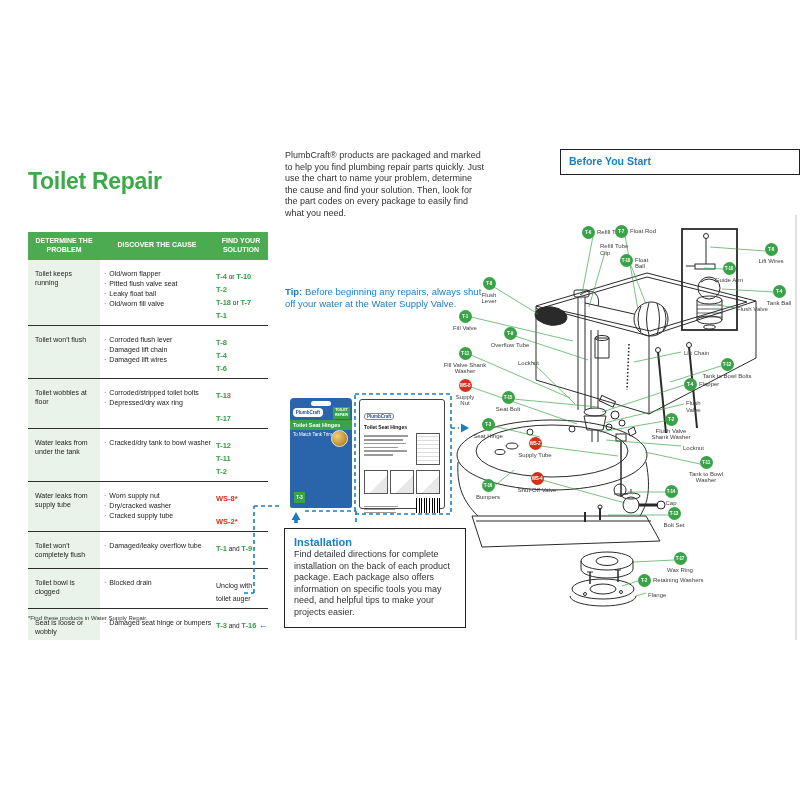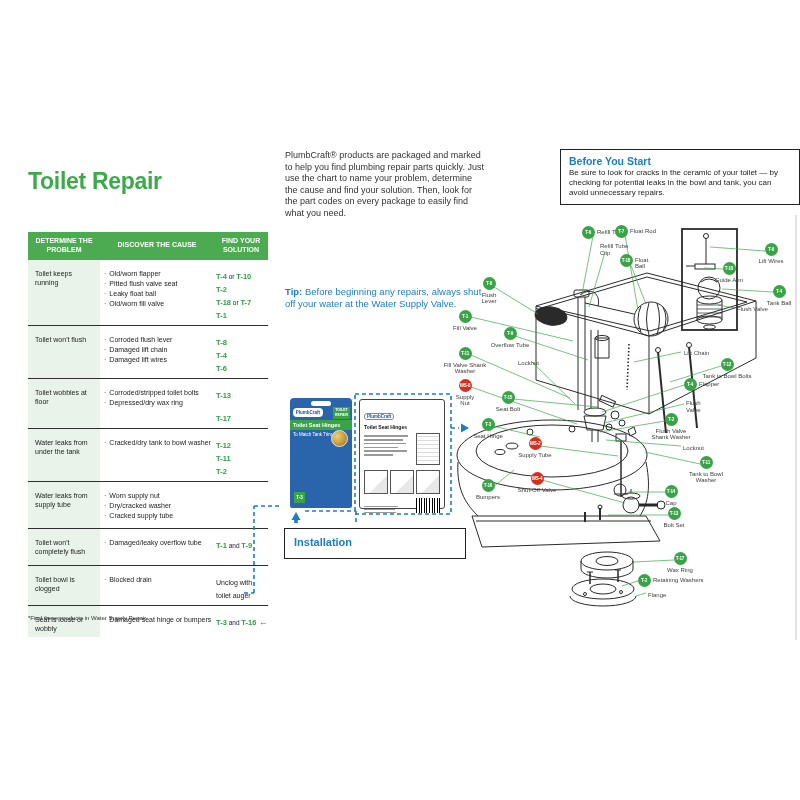--- a/index.html
+++ b/index.html
@@ -345,20 +345,25 @@
           </div>
           <div class="cause-line">
             <span class="blt">·</span>
             <span>Dry/cracked washer</span>
           </div>
           <div class="cause-line">
             <span class="blt">·</span>
             <span>Cracked supply tube</span>
           </div>
         </div>
+        <div class="c-sols">
+          <div class="sol-line"><span class="seg-red">WS-8*</span></div>
+          <div class="sol-line">&nbsp;</div>
+          <div class="sol-line"><span class="seg-red">WS-2*</span></div>
+        </div>
       </div>
       <div class="t-row" style="min-height: 36px;">
         <div class="c-problem">Toilet won't completely flush</div>
         <div class="c-causes">
           <div class="cause-line">
             <span class="blt">·</span>
             <span>Damaged/leaky overflow tube</span>
           </div>
         </div>
         <div class="c-sols">
@@ -395,25 +400,25 @@
 <div class="abs footnote">*Find these products in Water Supply Repair.</div>
 
 <div class="abs intro">PlumbCraft® products are packaged and marked to help you find plumbing repair parts quickly. Just use the chart to name your problem, determine the cause and find your solution. Then, look for the part codes on every package to easily find what you need.</div>
 
 <div class="abs tip">
   <b>Tip:</b><span> Before beginning any repairs, always shut off your water at the Water Supply Valve.</span>
 </div>
 
 <div class="abs box bys-box">
   <div class="box-title">Before You Start</div>
-  <div class="box-body">Be sure to look for cracks in the ceramic of your toilet — by checking for potential leaks in the bowl and tank, you can avoid unnecessary repairs.</div>
 </div>
 
 <div class="abs box install-box">
   <div class="box-title">Installation</div>
+  <div class="box-body">Find detailed directions for complete installation on the back of each product package. Each package also offers information on specific tools you may need, and helpful tips to make your projects easier.</div>
 </div>
 
 <div class="abs pkg-front">
   <div class="pkg-slot"></div>
   <div class="pkg-brand">
       <span>PlumbCraft</span>
     </div>
   <div class="pkg-cat">TOILET REPAIR</div>
   <div class="pkg-band">Toilet Seat Hinges</div>
   <div class="pkg-sub">To Match Tank Trim</div>

